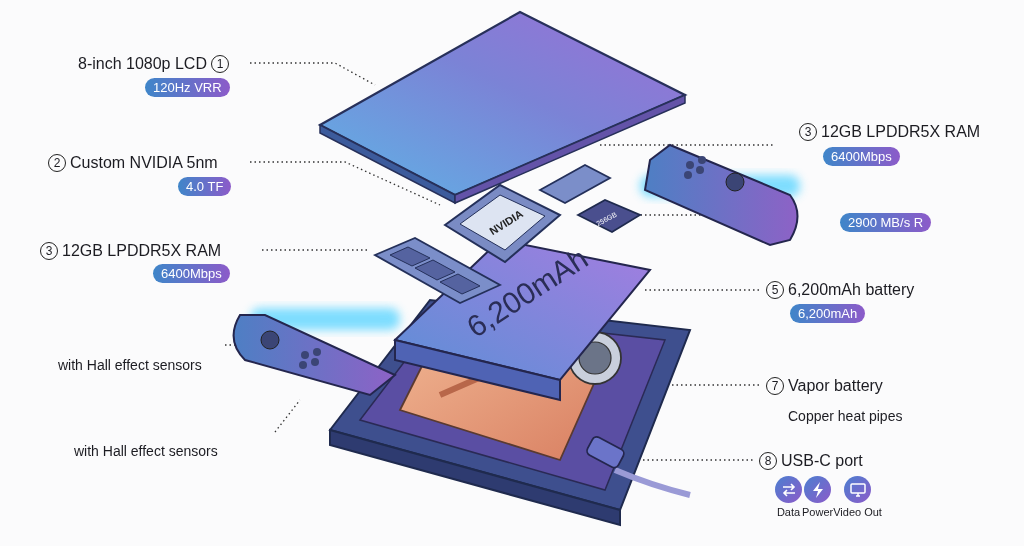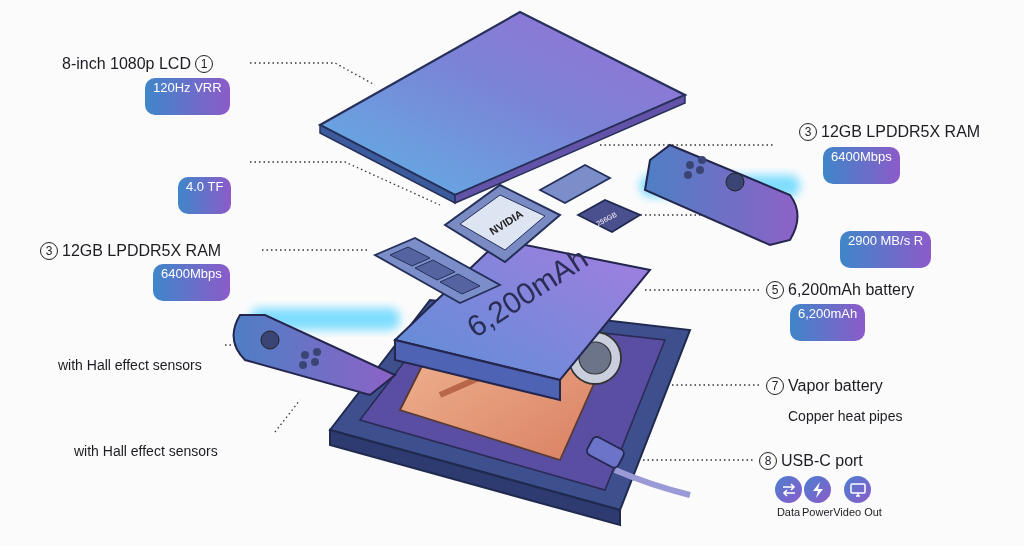--- a/index.html
+++ b/index.html
@@ -2,21 +2,21 @@
 <html><head>
 <meta charset="utf-8">
 <style>
   html,body{margin:0;padding:0;}
   body{width:1024px;height:546px;overflow:hidden;background:#fbfbfc;font-family:"Liberation Sans",sans-serif;color:#1e1e24;position:relative;}
   .stage{position:absolute;left:0;top:0;width:1024px;height:546px;}
   svg.art{position:absolute;left:0;top:0;}
   .label{position:absolute;font-size:16px;line-height:19px;white-space:nowrap;color:#1c1c22;}
   .label .num{display:inline-block;width:16px;height:16px;border:1.3px solid #222;border-radius:50%;font-size:12px;line-height:16px;text-align:center;margin:0 4px;vertical-align:1px;}
   .sub{position:absolute;font-size:14px;line-height:16px;color:#1c1c22;white-space:nowrap;}
-  .pill{position:absolute;height:37px;padding:0 8px;border-radius:10px;font-size:13px;line-height:19px;color:#fff;background:linear-gradient(90deg,#3f86c9,#8c5bc9);white-space:nowrap;}
+  .pill{position:absolute;height:19px;padding:0 8px;border-radius:10px;font-size:13px;line-height:19px;color:#fff;background:linear-gradient(90deg,#3f86c9,#8c5bc9);white-space:nowrap;}
   .usb-icons{position:absolute;left:775px;top:476px;display:flex;gap:0;}
   .usb-item{display:flex;flex-direction:column;align-items:center;font-size:11px;color:#1c1c22;}
   .usb-circle{width:27px;height:27px;border-radius:50%;background:linear-gradient(135deg,#4b7fd0,#8c5bc9);display:flex;align-items:center;justify-content:center;margin-bottom:3px;}
 </style>
 </head>
 <body>
 
 <div class="stage">
 <svg class="art" width="1024" height="546" viewBox="0 0 1024 546">
   <defs>
@@ -121,38 +121,41 @@
     <circle cx="303" cy="365" r="4" fill="#3b4575"></circle>
         <circle cx="315" cy="362" r="4" fill="#3b4575"></circle>
   </g>
 
   <g>
     <path d="M615 470 Q650 485 690 495" stroke="#9a9ad6" stroke-width="6" fill="none"></path>
     <rect x="588" y="442" width="35" height="20" rx="5" transform="rotate(28 605 452)" fill="#6b74c9" stroke="#24264e" stroke-width="1.8"></rect>
   </g>
 </svg>
 
-<div class="label" style="left:62px;top:54px;">
+<div class="label" style="left:78px;top:54px;">
   <span>8-inch 1080p LCD</span><span class="num">1</span>
 </div>
 <div class="pill" style="left:145px;top:78px;">120Hz VRR</div>
 
+<div class="label" style="left:44px;top:153px;">
+  <span class="num">2</span><span>Custom NVIDIA 5nm</span>
+</div>
 <div class="pill" style="left:178px;top:177px;">4.0 TF</div>
 
 <div class="label" style="left:36px;top:241px;">
   <span class="num">3</span><span>12GB LPDDR5X RAM</span>
 </div>
 <div class="pill" style="left:153px;top:264px;">6400Mbps</div>
 
 <div class="label" style="left:795px;top:122px;">
   <span class="num">3</span><span>12GB LPDDR5X RAM</span>
 </div>
 <div class="pill" style="left:823px;top:147px;">6400Mbps</div>
 
-<div class="pill" style="left:840px;top:231px;text-align:center;">2900 MB/s R</div>
+<div class="pill" style="left:840px;top:213px;text-align:center;">2900 MB/s R</div>
 
 <div class="label" style="left:762px;top:280px;">
   <span class="num">5</span><span>6,200mAh battery</span>
 </div>
 <div class="pill" style="left:790px;top:304px;">6,200mAh</div>
 
 <div class="sub" style="left:58px;top:357px;">with Hall effect sensors</div>
 
 <div class="sub" style="left:74px;top:443px;">with Hall effect sensors</div>
 

